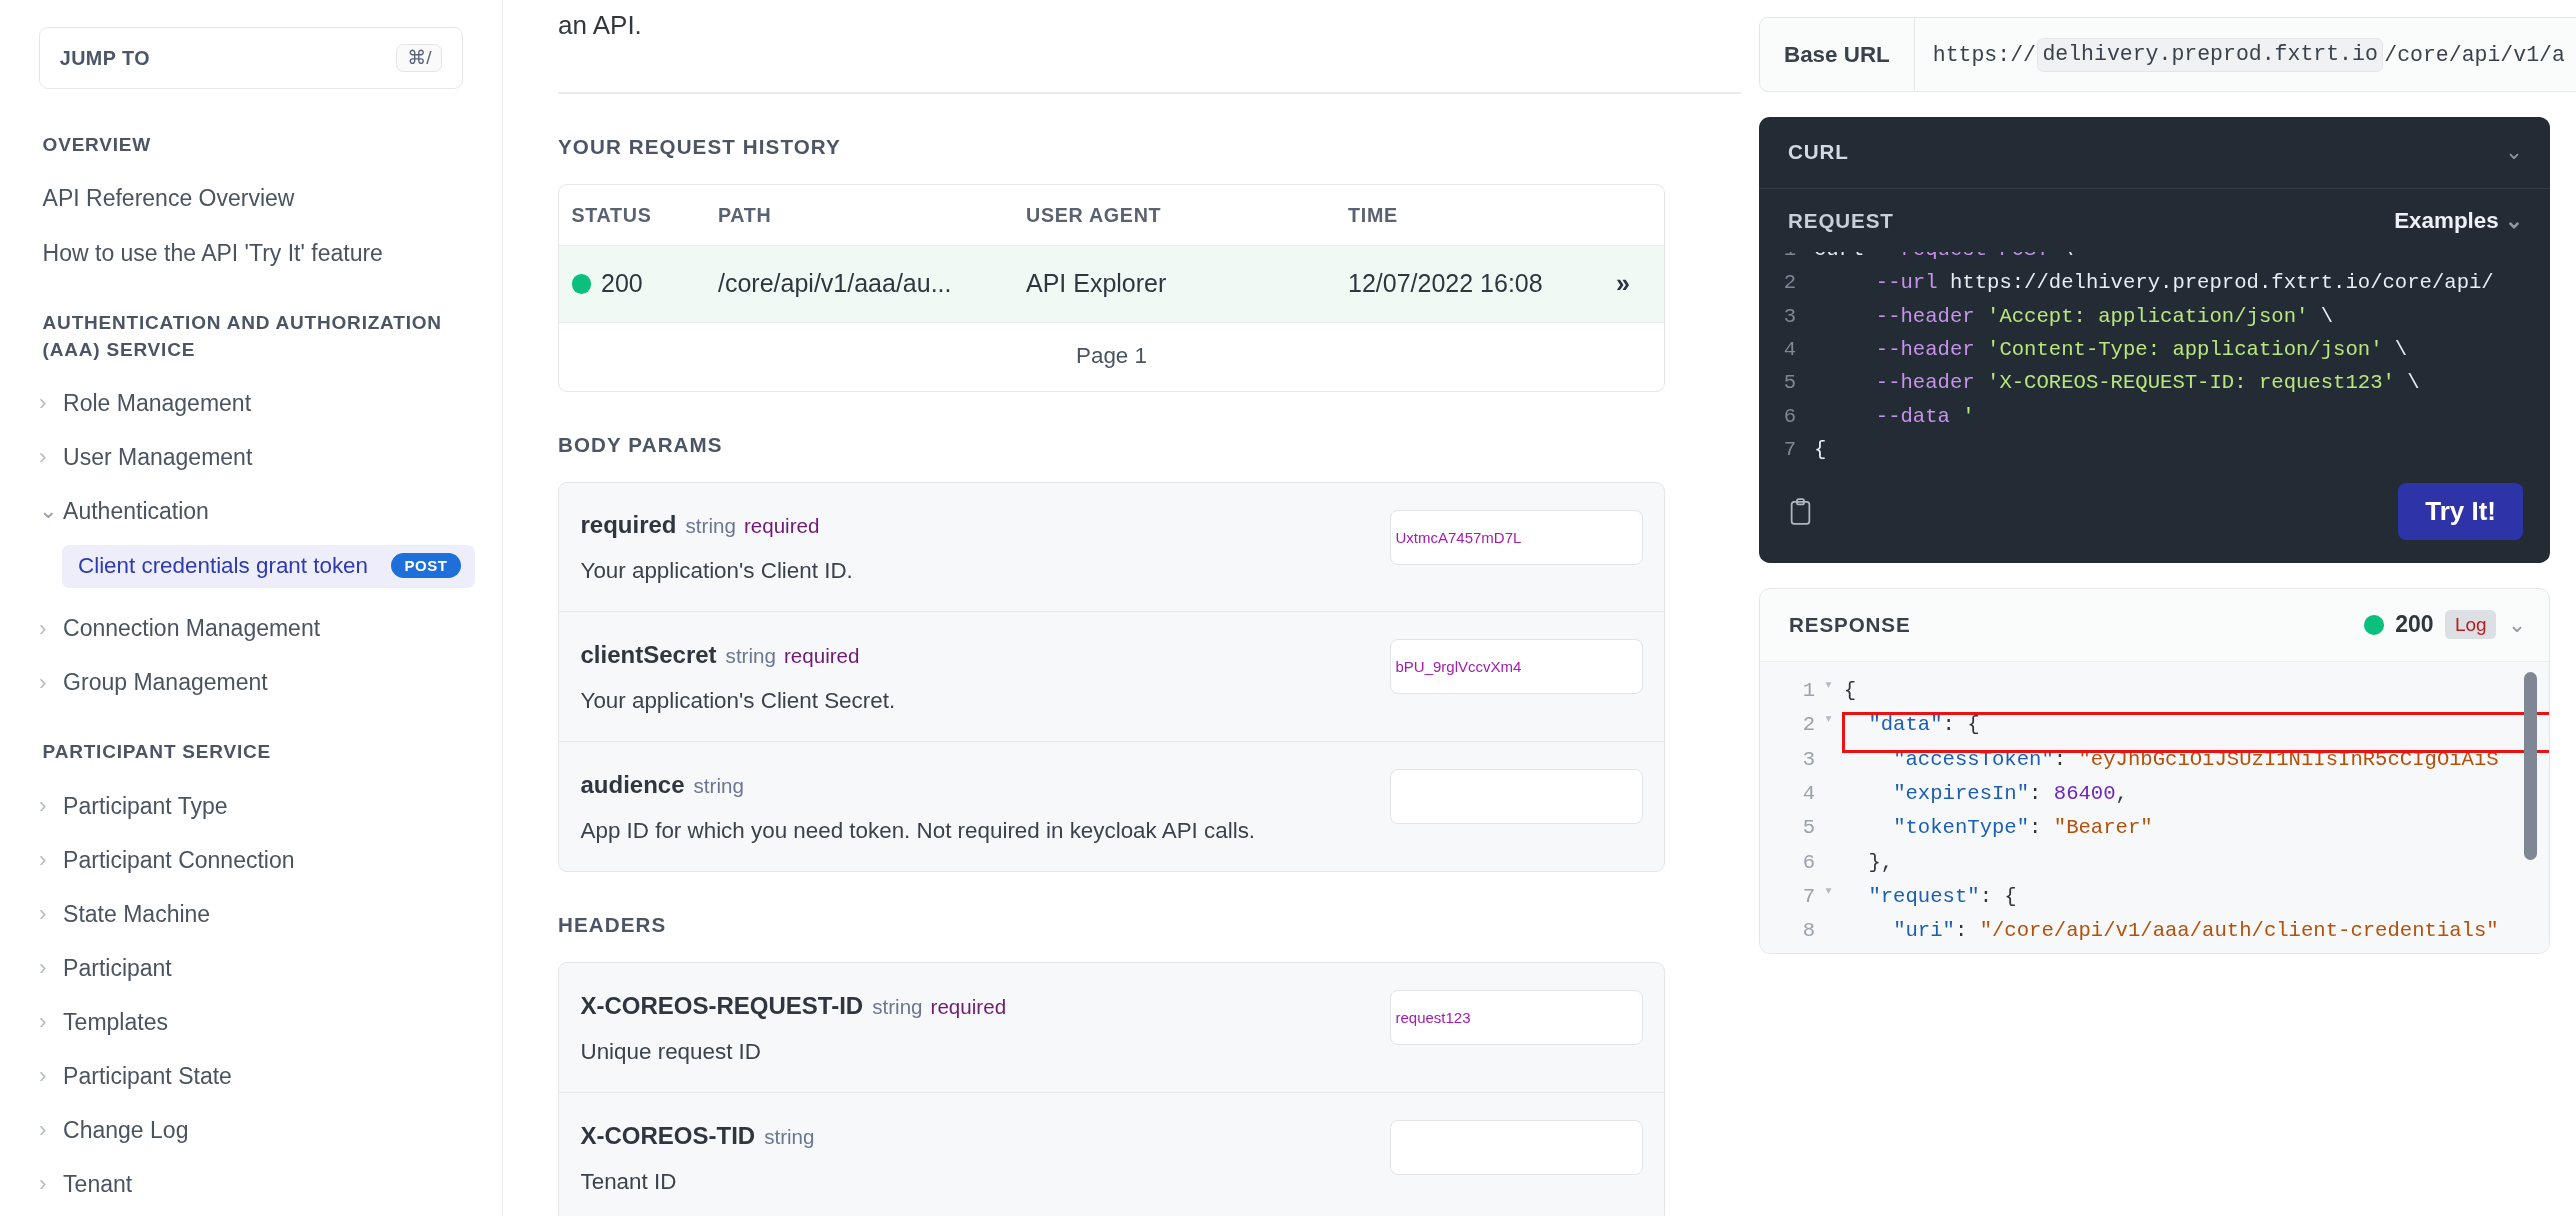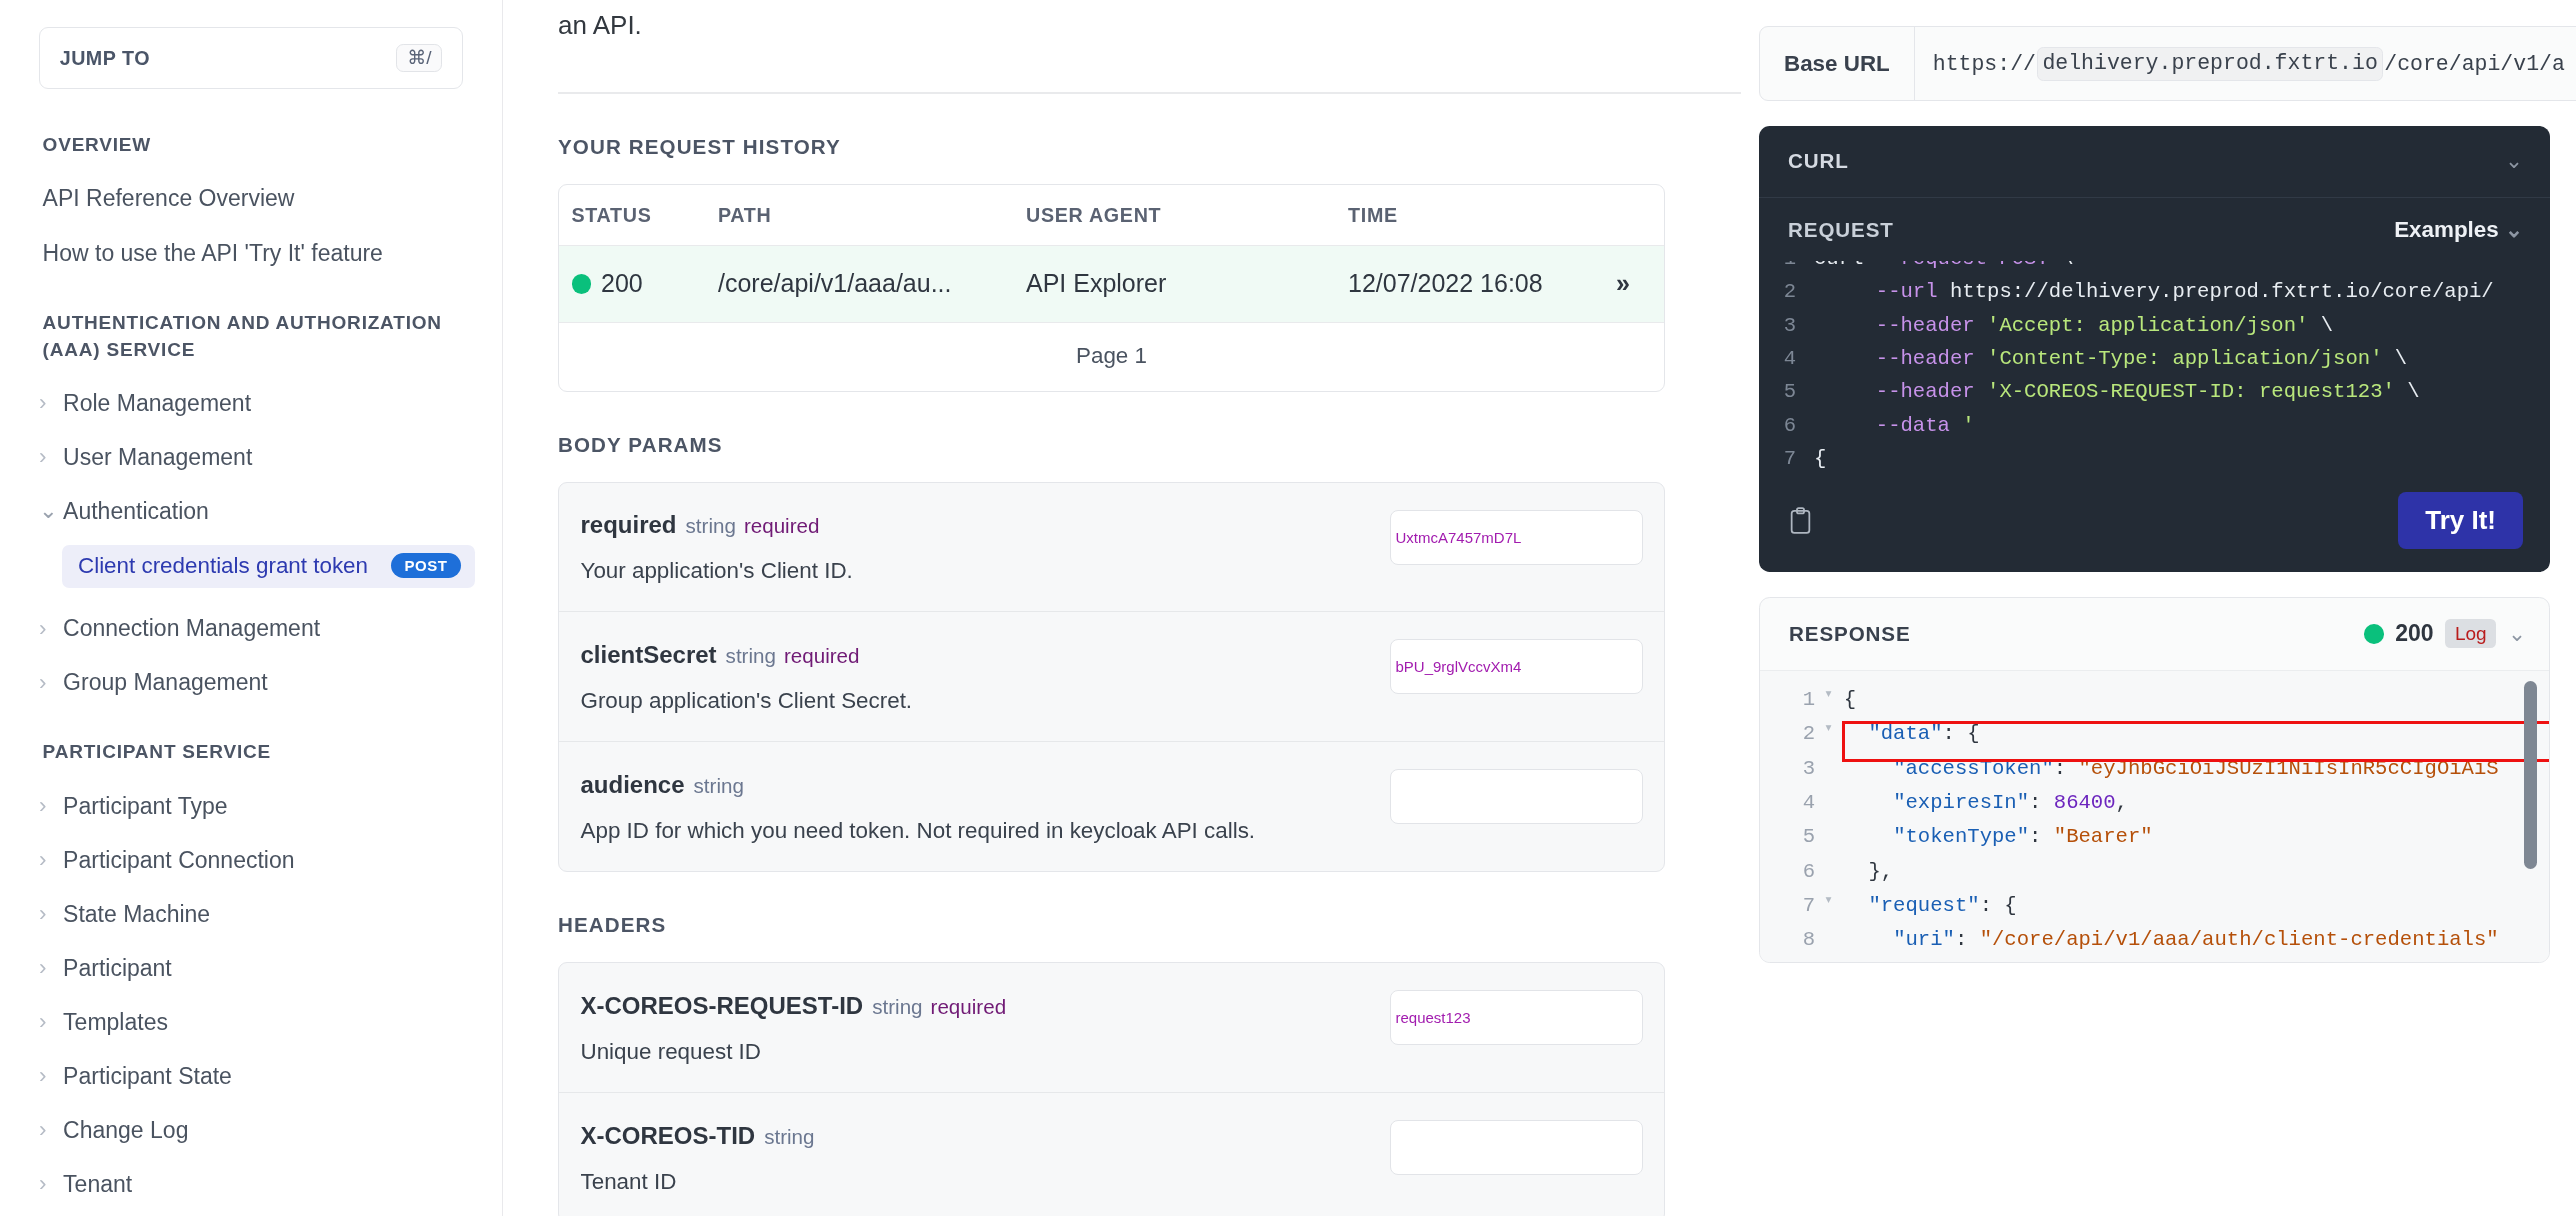--- a/index.html
+++ b/index.html
@@ -173,21 +173,21 @@
     padding: 0 5px;
     font-size: 15px; color: #a21caf;
     overflow: hidden; white-space: nowrap;
     flex: 0 0 253px;
   }
 
   
   .right {
     flex: 0 0 835px;
     width: 835px; height: 1216px;
-    padding: 12px 0 0 18px;
+    padding: 3px 0 0 18px;
     overflow: hidden;
     position: relative;
   }
   .baseurl {
     margin-top: 14.3px;
     height: 75px;
     border: 1.8px solid #e4e6ea;
     border-radius: 9px;
     background: #fafbfb;
     display: flex; align-items: stretch;
@@ -452,21 +452,21 @@
             <div class="p-desc">Your application's Client ID.</div>
           </div>
           <div class="p-input">UxtmcA7457mD7L</div>
         </div>
 
         <div class="param-row">
           <div class="p-left">
             <div>
               <span class="p-name">clientSecret</span><span class="p-type">string</span><span class="p-req">required</span>
             </div>
-            <div class="p-desc">Group application's Client Secret.</div>
+            <div class="p-desc">Your application's Client Secret.</div>
           </div>
           <div class="p-input">bPU_9rglVccvXm4</div>
         </div>
 
         <div class="param-row">
           <div class="p-left">
             <div>
               <span class="p-name">audience</span><span class="p-type">string</span>
             </div>
             <div class="p-desc">App ID for which you need token. Not required in keycloak API calls.</div>

